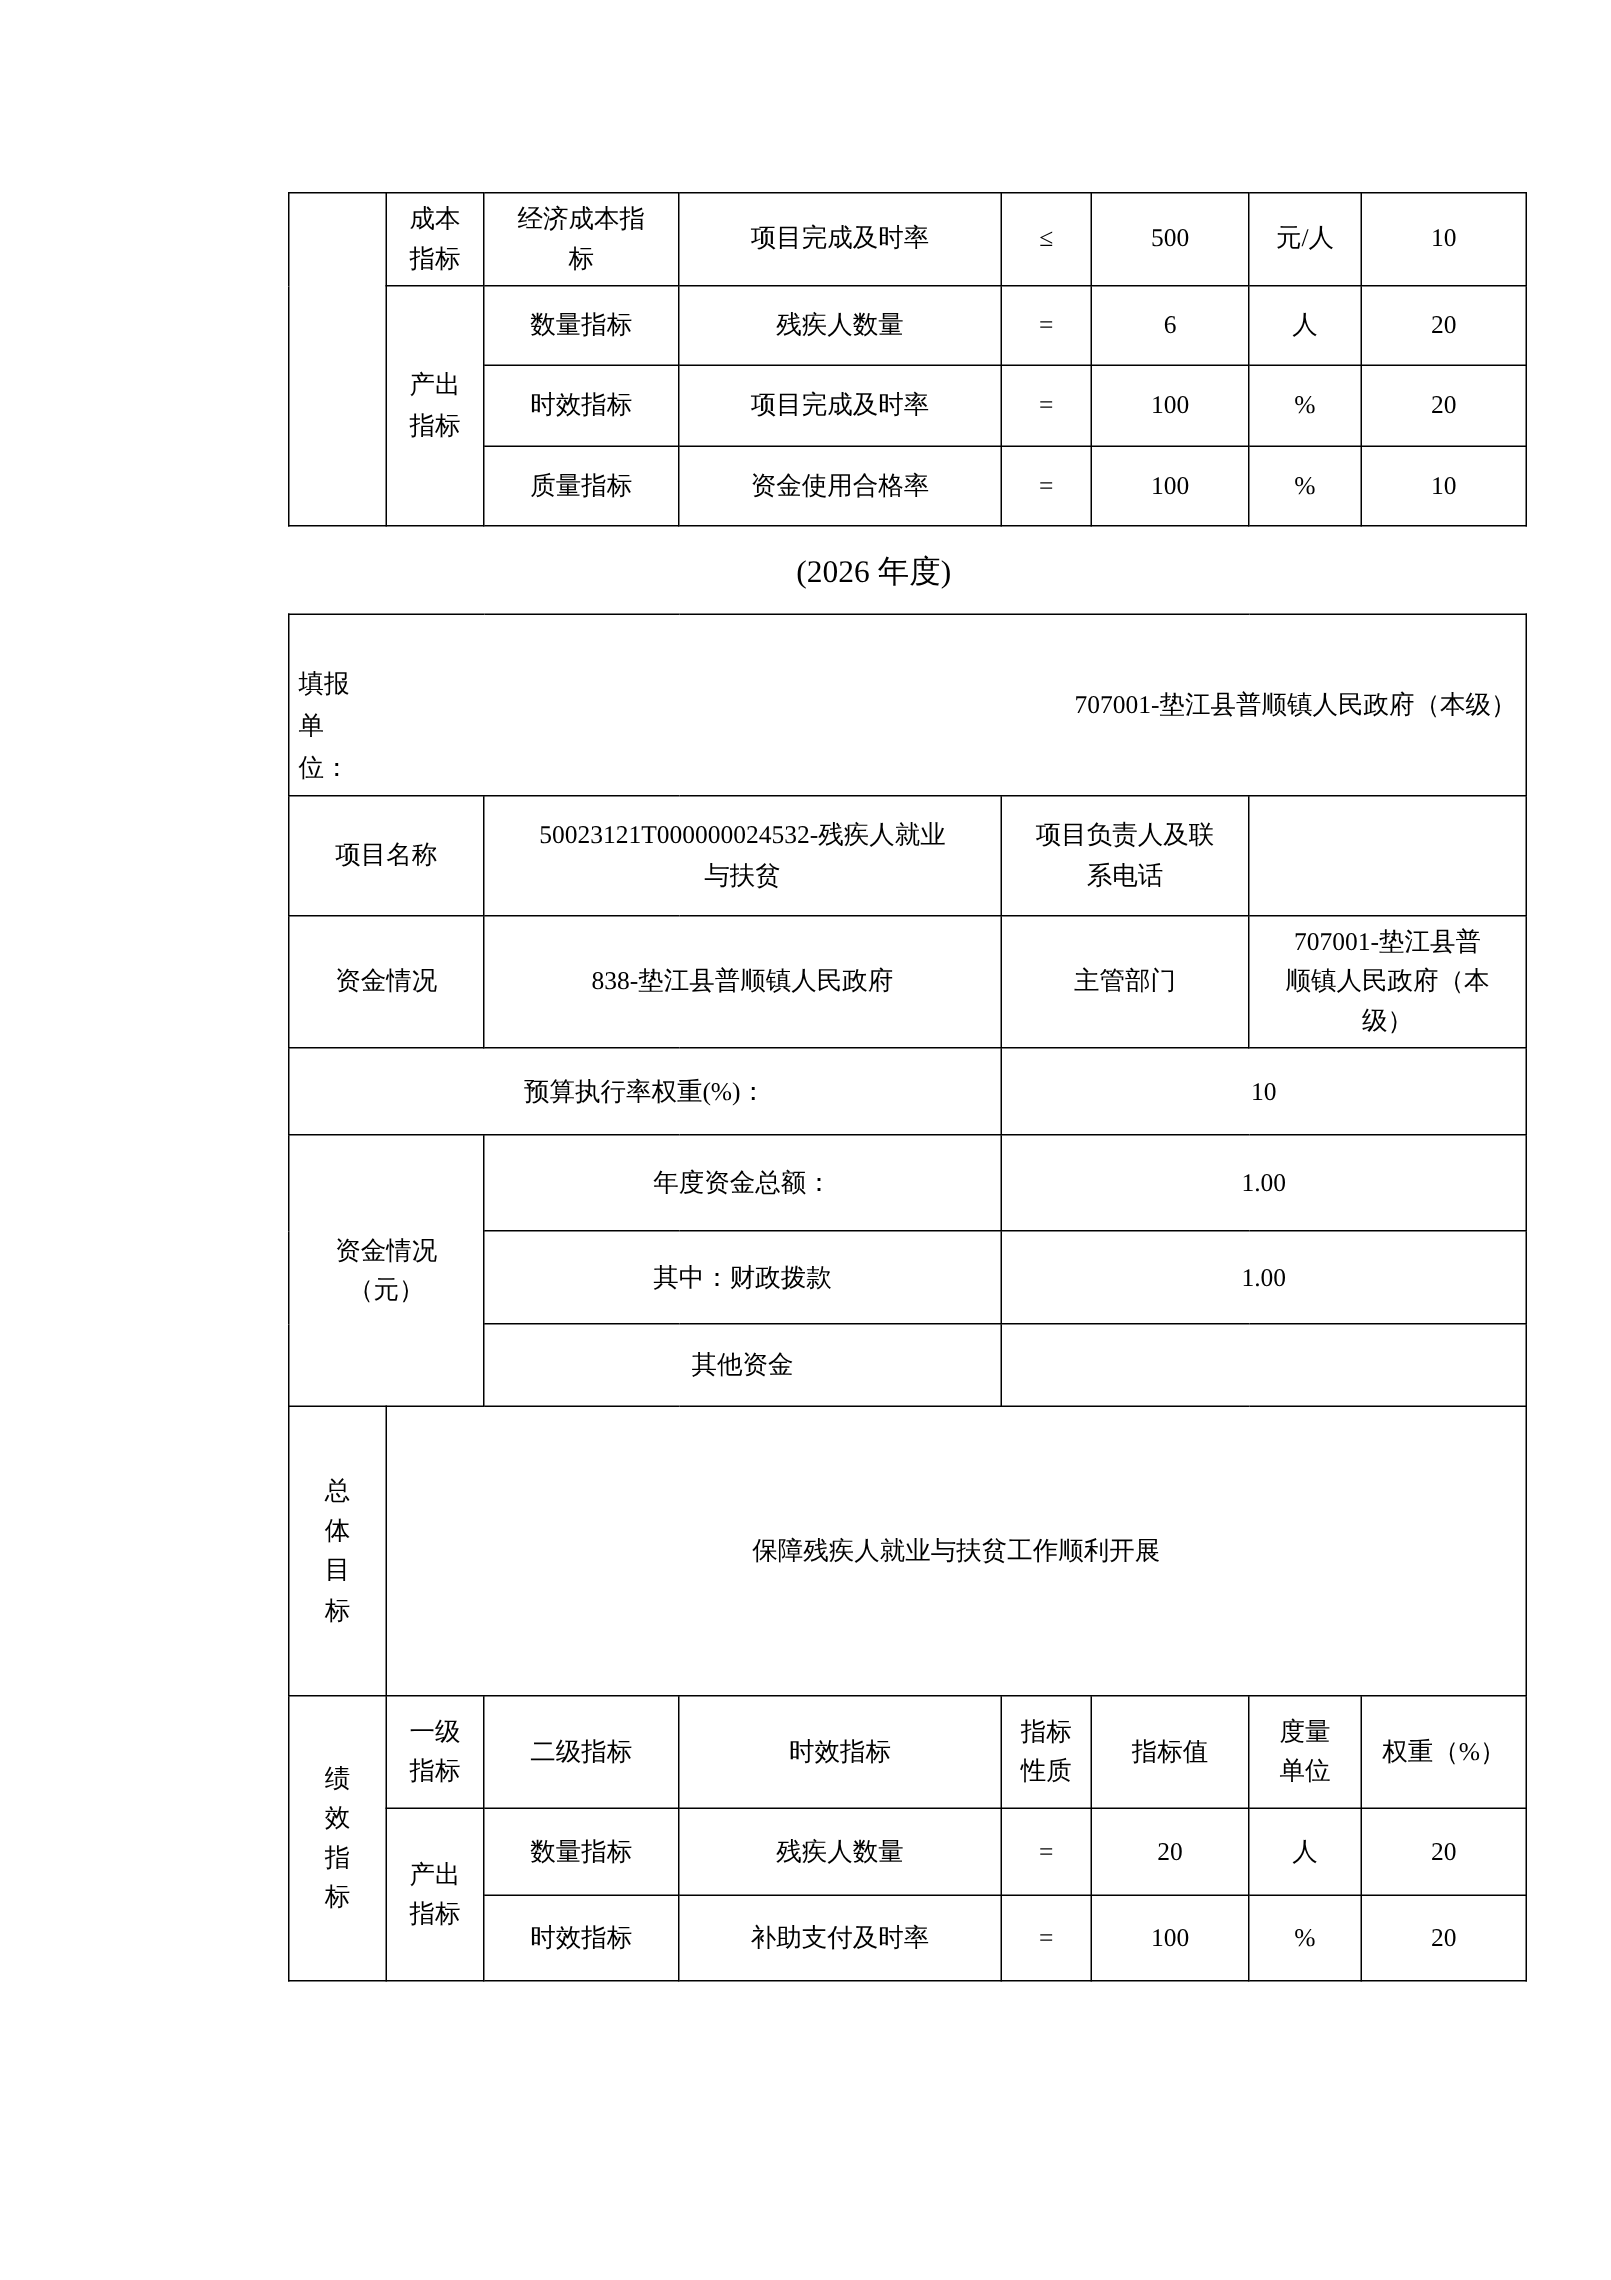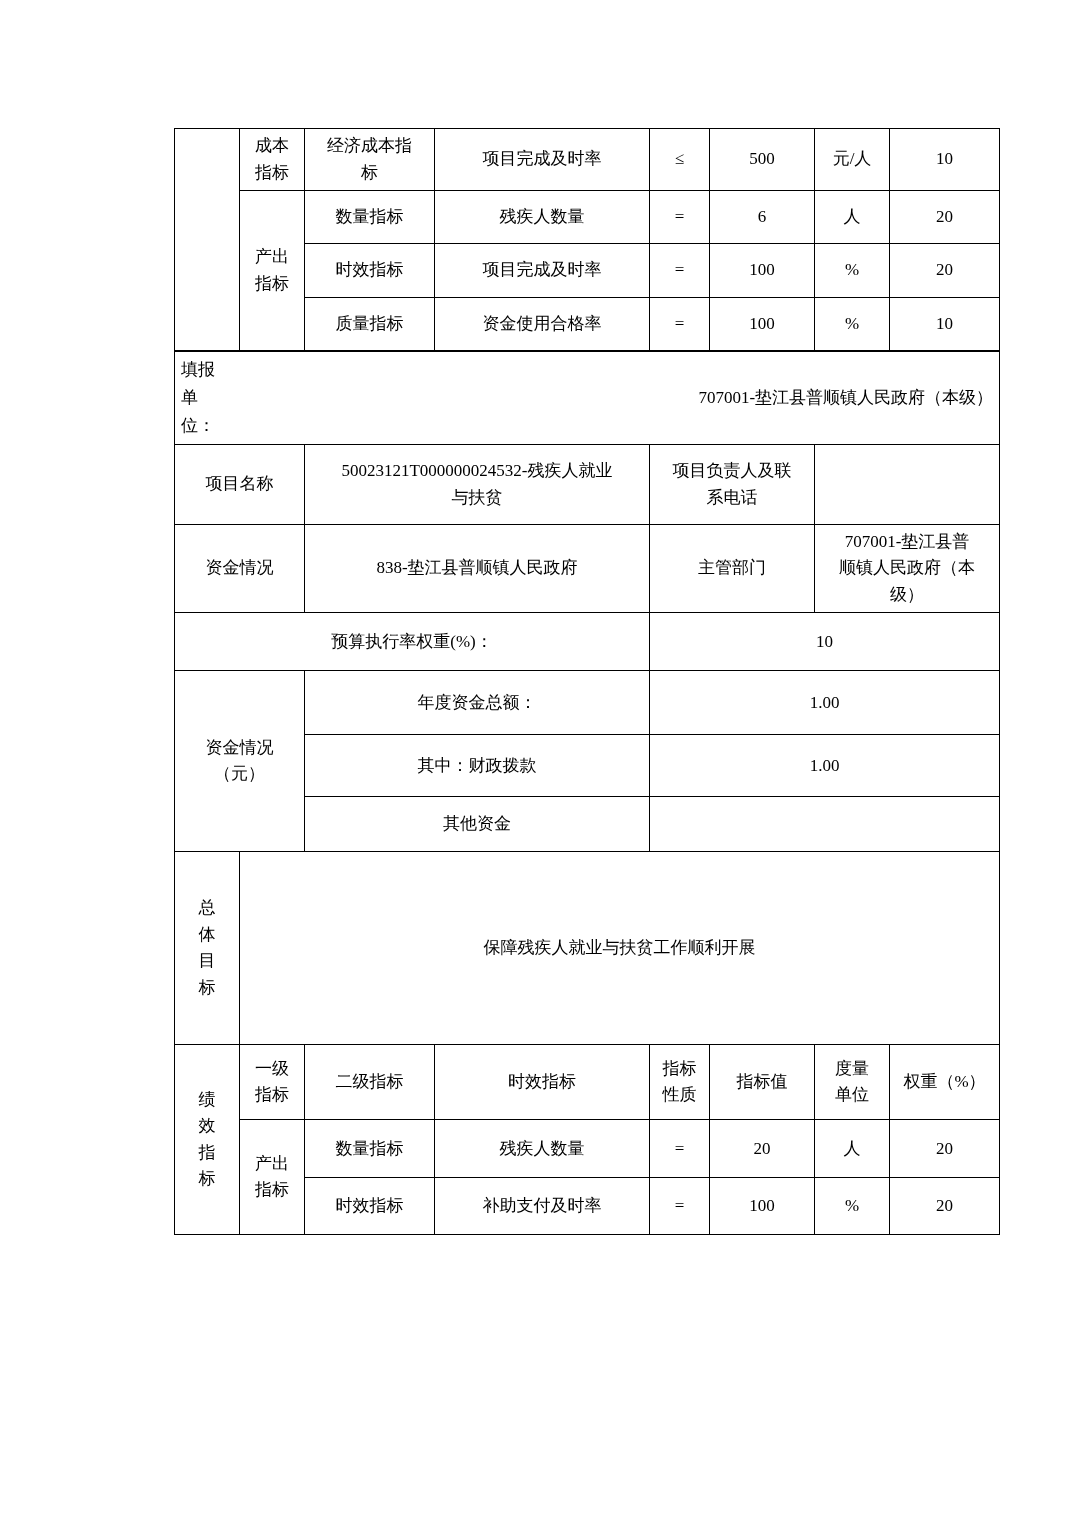--- a/index.html
+++ b/index.html
@@ -3,21 +3,21 @@
 <meta charset="utf-8">
 <style>
   * { margin:0; padding:0; box-sizing:border-box; }
   html,body { background:#ffffff; }
   body {
     width:1074px; height:1520px;
     font-family:"Liberation Serif","DejaVu Serif",serif;
     color:#000;
   }
   .page { position:relative; width:1074px; height:1520px; background:#fff; overflow:hidden; }
-  .content { position:absolute; left:130px; top:128px; width:825px;padding-left:44px; }
+  .content { position:absolute; left:148px; top:128px; width:825px;padding-left:44px; }
 
   table.grid { border-collapse:collapse; table-layout:fixed; width:825px; }
   table.grid td {
     border:1.5px solid #000;
     font-size:17px;
     text-align:center;
     vertical-align:middle;
     padding:4px 6px;
     line-height:1.55;
     word-break:break-word;
@@ -25,21 +25,21 @@
   td.left  { text-align:left;  padding-left:8px; }
   td.right { text-align:right; padding-right:12px; }
   td.pre   { white-space:pre-line; }
   td.vlabel{ white-space:pre-line; line-height:2.05; text-align:center; }
 
   .doc-title    { margin-top:22px; text-align:center; font-size:23px; letter-spacing:1px; }
   .doc-subtitle { margin-top:16px; margin-bottom:14px; text-align:center; font-size:21px; }
 
   .fill-cell { text-align:left; padding:4px 6px 4px 7px; }
   .fill-flex { display:flex; align-items:center; }
-  .fill-label{ width:64px; text-align:left; line-height:1.65; white-space:pre-line; font-size:17px; }
+  .fill-label{ width:64px; text-align:left; line-height:1.65; white-space:pre-line; font-size:17px;margin-top:28px; }
   .fill-value{ flex:1; padding-left:10px; text-align:right; font-size:17px; }
 </style>
 </head>
 <body>
 
 <div class="page">
   <div class="content">
 
     <table class="grid">
       <colgroup>
@@ -87,20 +87,21 @@
           <td class="left">质量指标</td>
           <td class="left">资金使用合格率</td>
           <td>=</td>
           <td>100</td>
           <td>%</td>
           <td>10</td>
         </tr>
       </tbody>
     </table>
 
+    <div class="doc-subtitle">(2026 年度)</div>
 
     <table class="grid">
       <colgroup>
         <col style="width:65px">
           <col style="width:65px">
           <col style="width:130px">
           <col style="width:215px">
         <col style="width:60px">
           <col style="width:105px">
           <col style="width:75px">

